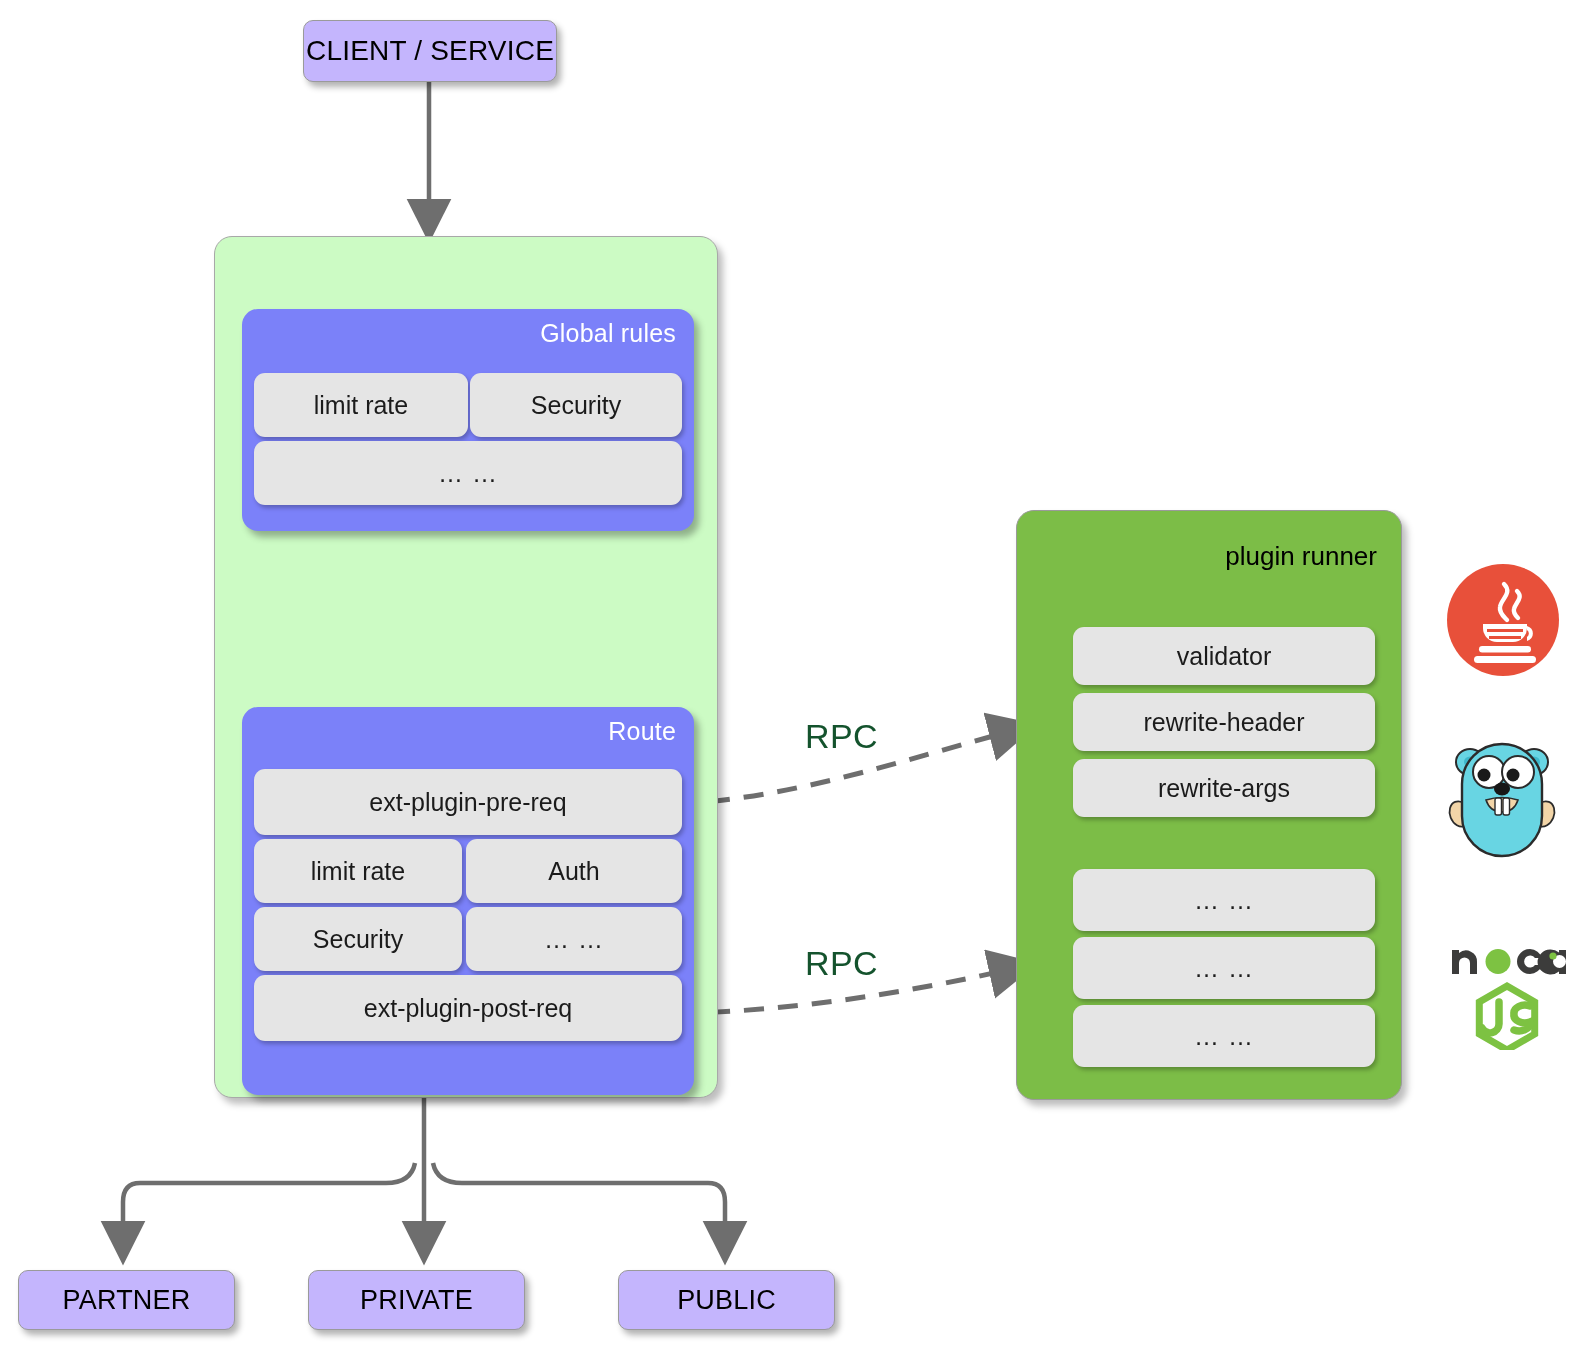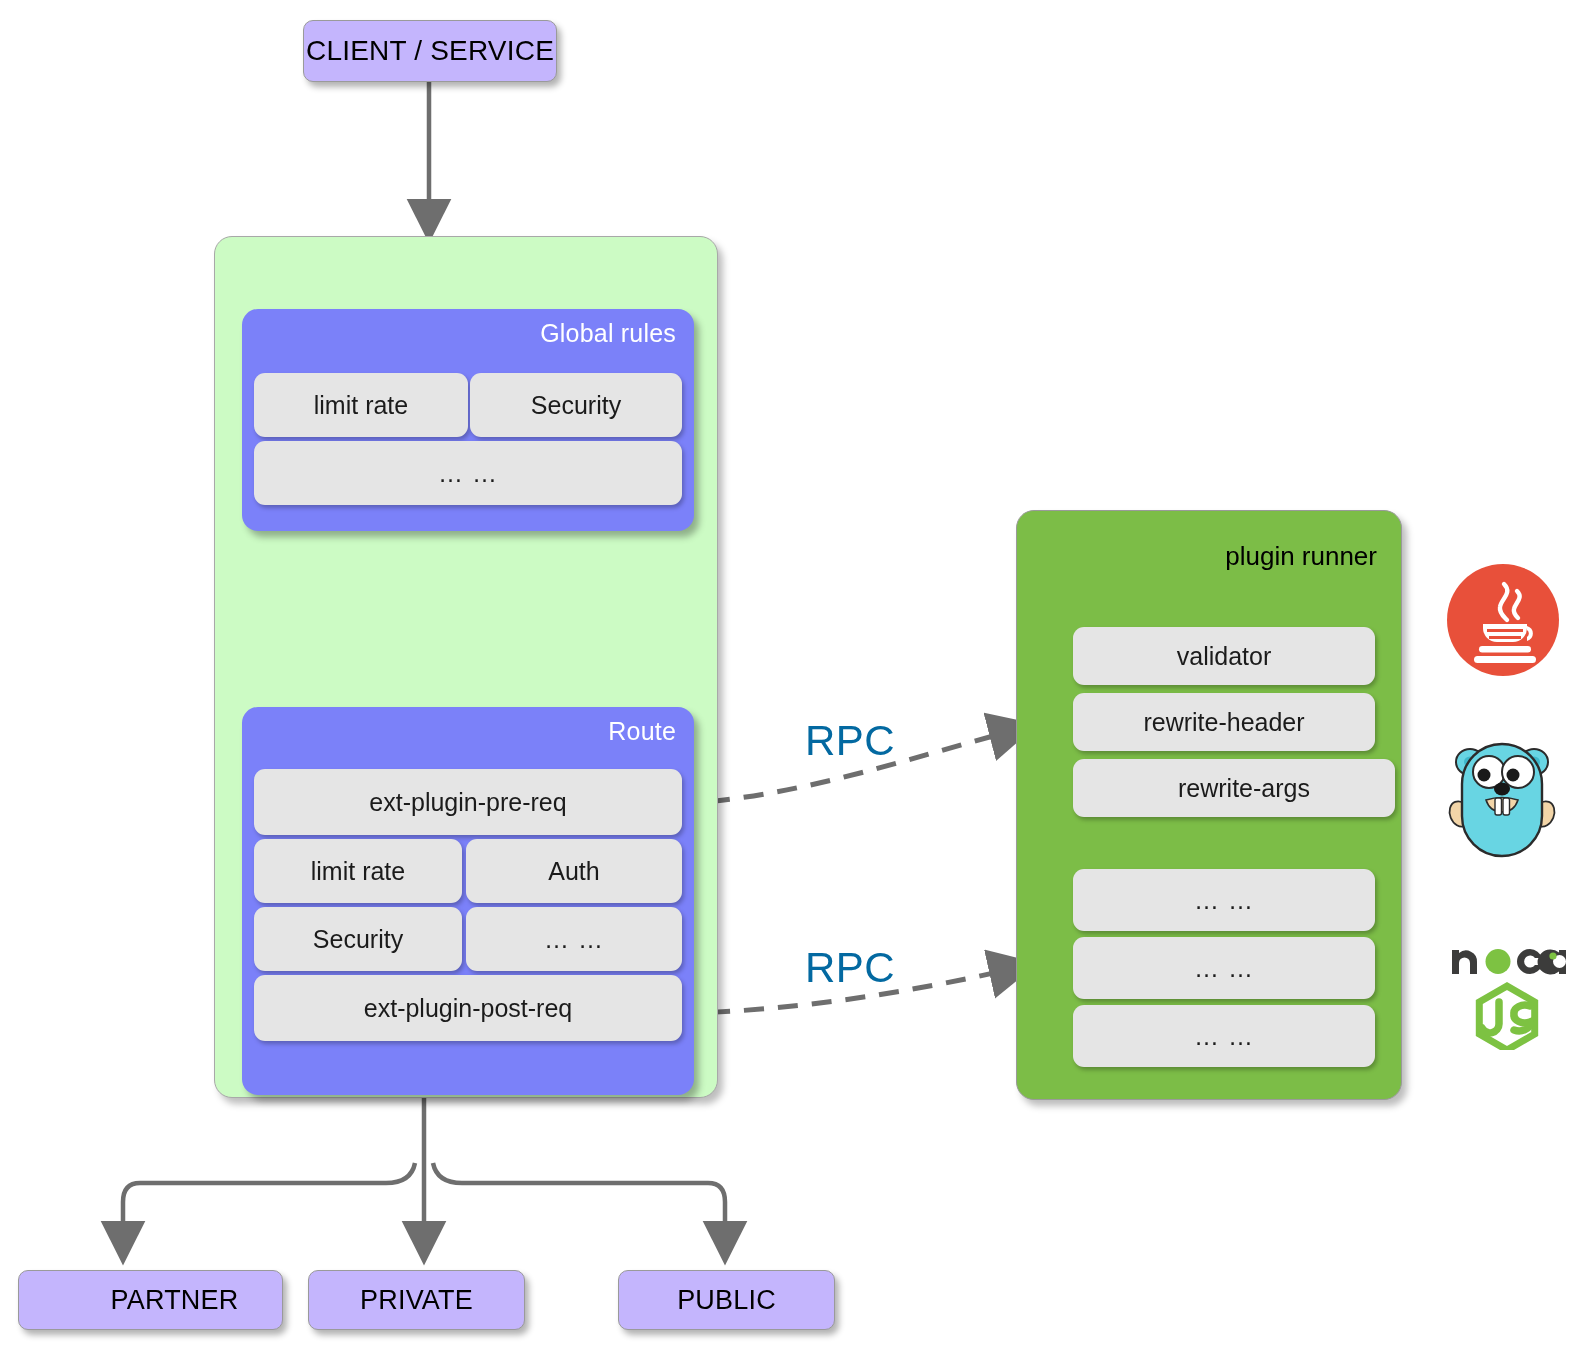--- a/index.html
+++ b/index.html
@@ -73,22 +73,22 @@
     box-shadow: 5px 6px 7px rgba(0,0,0,0.26);
   }
   .runner-title {
     position: absolute;
     right: 24px;
     top: 30px;
     color: #000000;
     font-size: 26px;
   }
   .rpc-label {
-    font-size: 42px;
-    color: #0369a1;
+    font-size: 34px;
+    color: #14532d;
     letter-spacing: 0.4px;
   }
   .ellipsis-txt { letter-spacing: 1px; }
   svg.overlay { position: absolute; left: 0; top: 0; pointer-events: none; }
 </style>
 </head>
 <body>
 
 <div id="canvas">
 
@@ -180,21 +180,21 @@
 
   <div class="abs runner-box" style="left:1016px; top:510px; width:384px; height:588px;">
     <div class="runner-title">plugin runner</div>
 
     <div class="abs white-pill" style="left:56px; top:116px; width:302px; height:58px;">
       <span>validator</span>
     </div>
     <div class="abs white-pill" style="left:56px; top:182px; width:302px; height:58px;">
       <span>rewrite-header</span>
     </div>
-    <div class="abs white-pill" style="left:56px; top:248px; width:302px; height:58px;padding-left:20px;">
+    <div class="abs white-pill" style="left:56px; top:248px; width:302px; height:58px;">
       <span>rewrite-args</span>
     </div>
 
     <div class="abs white-pill" style="left:56px; top:358px; width:302px; height:62px;">
       <span class="ellipsis-txt">… …</span>
     </div>
     <div class="abs white-pill" style="left:56px; top:426px; width:302px; height:62px;">
       <span class="ellipsis-txt">… …</span>
     </div>
     <div class="abs white-pill" style="left:56px; top:494px; width:302px; height:62px;">
@@ -261,21 +261,21 @@
       <g transform="translate(63,88)">
         <path d="M0,-32 L27.7,-16 L27.7,16 L0,32 L-27.7,16 L-27.7,-16 Z" fill="none" stroke="#7DC242" stroke-width="7"></path>
       </g>
       <g fill="none" stroke="#7DC242" stroke-width="7.5" stroke-linecap="round">
         <path d="M55,72 v22 a9,9 0 0 1 -17,4"></path>
         <path d="M86,76 a11,8 0 0 0 -16,8 a11,8 0 0 0 16,8 a11,8 0 0 1 -16,8"></path>
       </g>
     </svg>
   </div>
 
-  <div class="abs yellow-node" style="left:18px; top:1270px; width:215px; height:58px; font-size:27px;padding-left:48px;">
+  <div class="abs yellow-node" style="left:18px; top:1270px; width:215px; height:58px; font-size:27px;">
     <span>PARTNER</span>
   </div>
   <div class="abs yellow-node" style="left:308px; top:1270px; width:215px; height:58px; font-size:27px;">
     <span>PRIVATE</span>
   </div>
   <div class="abs yellow-node" style="left:618px; top:1270px; width:215px; height:58px; font-size:27px;">
     <span>PUBLIC</span>
   </div>
 
 </div>

